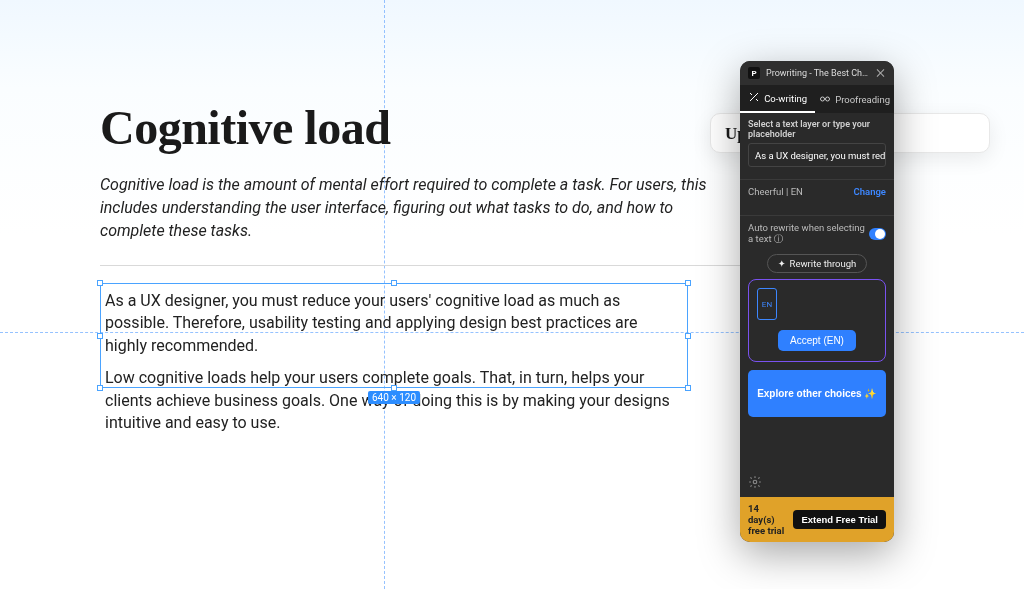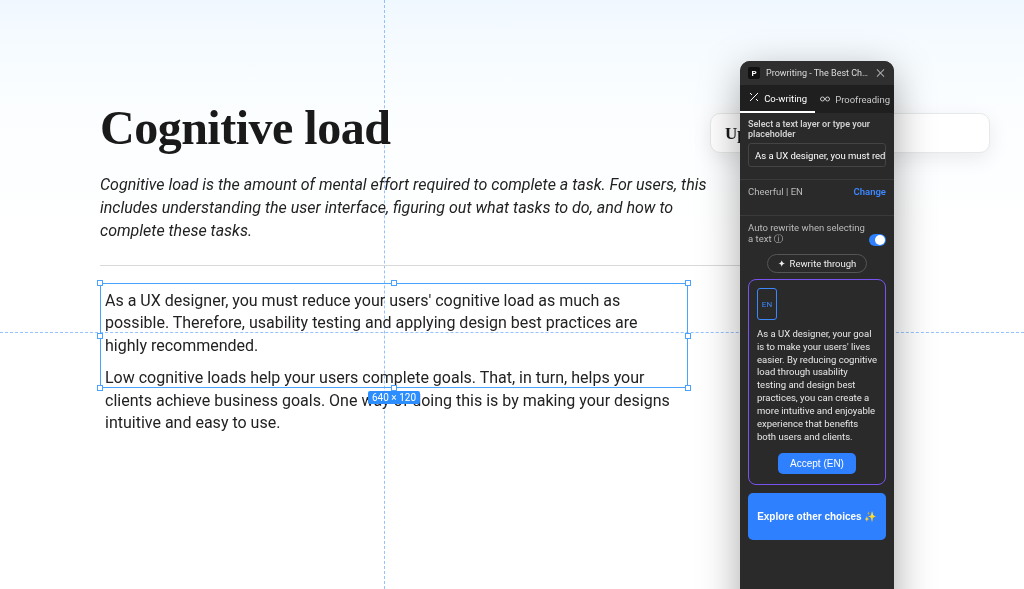--- a/index.html
+++ b/index.html
@@ -42,21 +42,21 @@
   .pclose::before { transform: rotate(45deg); } .pclose::after { transform: rotate(-45deg); }
 
   .tabs { display: flex; background: #1f1f1f; }
   .tab { flex: 1; display: flex; align-items: center; justify-content: center; gap: 4px; padding: 6px 4px; font-size: 9.5px; color: #c9c9c9; cursor: pointer; }
   .tab.active { color: #fff; border-bottom: 2px solid #fff; }
   .tab .ticon { display: inline-block; }
 
   .instr { padding: 6px 8px 4px; font-size: 9px; color: #d0d0d0; font-weight: 600; }
   .phbox { margin: 0 8px 6px; height: 24px; border: 1px solid #444; border-radius: 3px; padding: 0 6px; display: flex; align-items: center; font-size: 9.5px; color: #fff; background: #2a2a2a; white-space: nowrap; overflow: hidden; }
 
-  .row { display: flex; align-items: flex-end; padding: 6px 8px; border-top: 1px solid #3a3a3a; margin-top: 12px; }
+  .row { display: flex; align-items: center; padding: 6px 8px; border-top: 1px solid #3a3a3a; margin-top: 12px; }
   .row.grow { justify-content: space-between; }
   .muted { color: #bbb; font-size: 9.5px; }
   .link { color: #3d87ff; font-size: 9.5px; cursor: pointer; font-weight: 600; }
 
   .toggle { width: 22px; height: 12px; background: #2f80ff; border-radius: 6px; position: relative; }
   .toggle .knob { position: absolute; right: 1px; top: 1px; width: 10px; height: 10px; background: #fff; border-radius: 50%; }
 
   .rewrite { margin: 2px auto 6px; display: flex; align-items: center; gap: 4px; border: 1px solid #555; border-radius: 11px; padding: 3px 10px; font-size: 9.5px; color: #eee; cursor: pointer; width: fit-content; }
 
   .result { margin: 4px 8px 8px; border: 1px solid #7a52f0; border-radius: 8px; padding: 8px; }
@@ -153,21 +153,20 @@
       </span>
   </div>
 
   <div class="rewrite">
     <span>✦</span>
     <span>Rewrite through</span>
   </div>
 
   <div class="result">
     <div class="resbadge">EN</div>
-    <div class="restext">As a UX designer, your goal is to make your users' lives easier. By reducing cognitive load through usability testing and design best practices, you can create a more intuitive and enjoyable experience that benefits both users and clients.</div>
     <button class="accept">Accept (EN)</button>
   </div>
 
   <button class="explore">Explore other choices ✨</button>
 
   <div class="spacer"></div>
 
   <div class="gearrow">
     <span class="gear">
       <svg viewBox="0 0 24 24" width="14" height="14" fill="none" stroke="#888" stroke-width="2">

